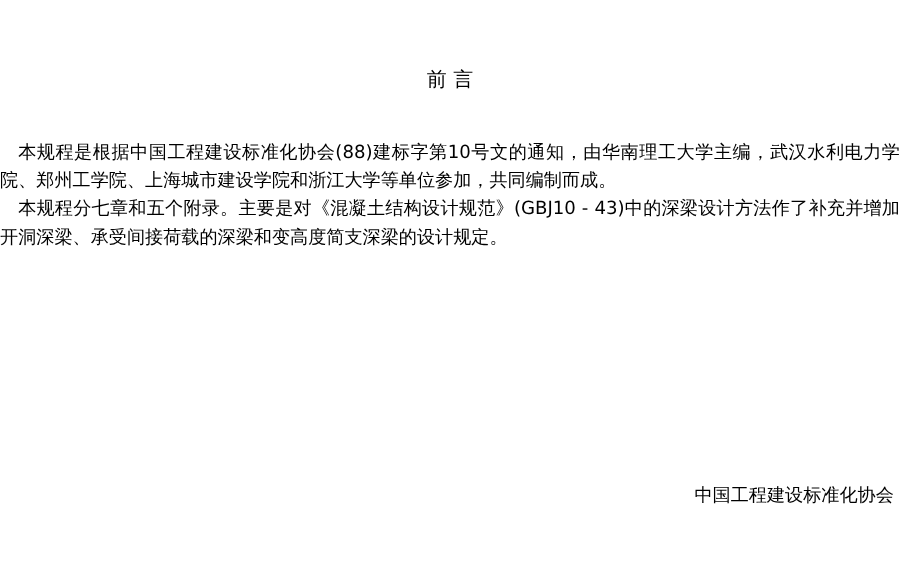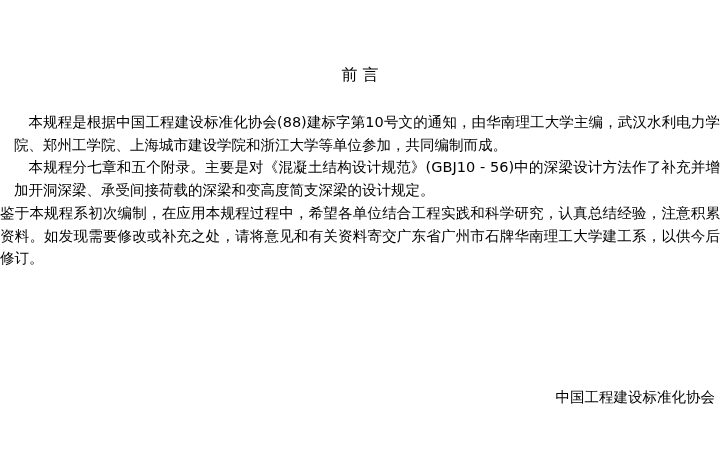--- a/index.html
+++ b/index.html
@@ -15,21 +15,21 @@
     }
     .page {
       position: relative;
       width: 720px;
       height: 458px;
       background: #ffffff;
       overflow: hidden;
     }
     .doc-title {
       position: absolute;
-      top: 66px;
+      top: 55px;
       left: 0;
       width: 720px;
       text-align: center;
       font-size: 16px;
       line-height: 18px;
       white-space: pre;
     }
     .body-text {
       position: absolute;
       top: 111px;
@@ -38,41 +38,39 @@
       font-size: 14.5px;
       line-height: 22.7px;
       text-align: justify;
     }
     .para {
       margin: 0;
       padding: 0;
     }
     .para.indent {
       text-indent: 1em;
-      margin-left: 14px;
     }
     .signature {
       position: absolute;
       top: 386px;
       right: 5px;
       text-align: center;
       font-size: 14.5px;
       line-height: 23px;
     }
   </style>
 </head>
 <body>
 
 <div class="page">
 
   <div class="doc-title">前 言</div>
 
   <div class="body-text">
     <p class="para indent">本规程是根据中国工程建设标准化协会(88)建标字第10号文的通知，由华南理工大学主编，武汉水利电力学院、郑州工学院、上海城市建设学院和浙江大学等单位参加，共同编制而成。</p>
-    <p class="para indent">本规程分七章和五个附录。主要是对《混凝土结构设计规范》(GBJ10 - 56)中的深梁设计方法作了补充并增加开洞深梁、承受间接荷载的深梁和变高度简支深梁的设计规定。</p>
-    <p class="para">鉴于本规程系初次编制，在应用本规程过程中，希望各单位结合工程实践和科学研究，认真总结经验，注意积累资料。如发现需要修改或补充之处，请将意见和有关资料寄交广东省广州市石牌华南理工大学建工系，以供今后修订。</p>
+    <p class="para indent">本规程分七章和五个附录。主要是对《混凝土结构设计规范》(GBJ10 - 43)中的深梁设计方法作了补充并增加开洞深梁、承受间接荷载的深梁和变高度简支深梁的设计规定。</p>
   </div>
 
   <div class="signature">
     <div>中国工程建设标准化协会</div>
   </div>
 
 </div>
 
 </body></html>

